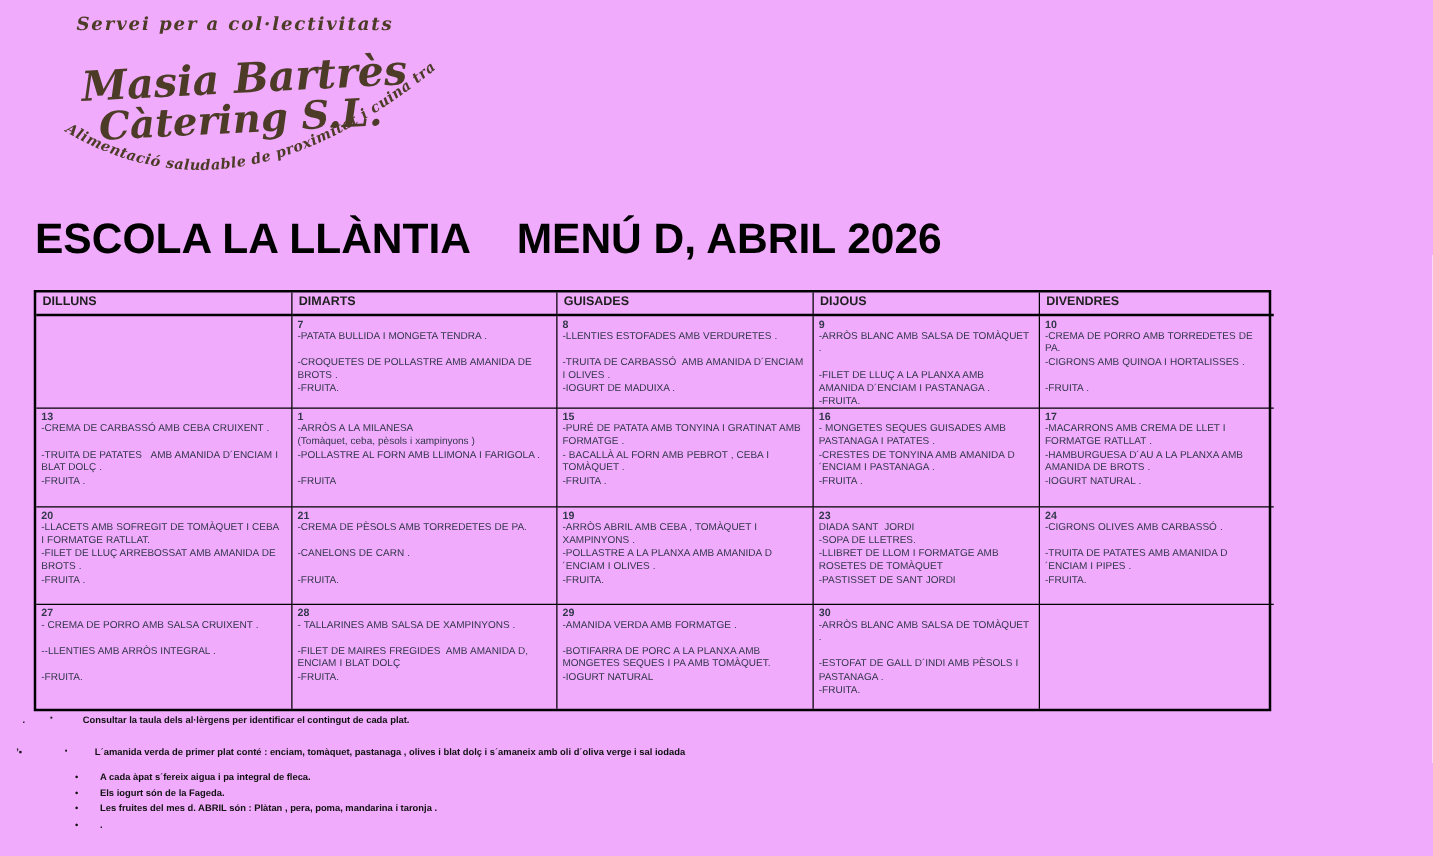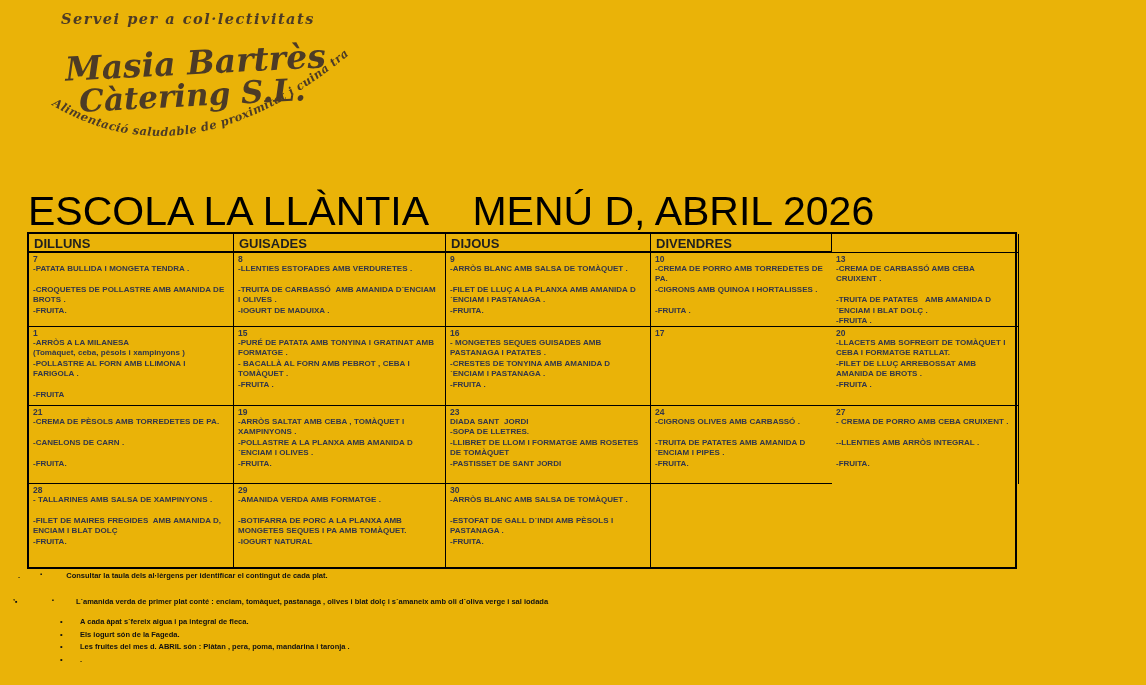--- a/index.html
+++ b/index.html
@@ -1,49 +1,49 @@
 <!DOCTYPE html>
 <html><head>
 <meta charset="utf-8">
 <style>
   html,body{margin:0;padding:0;background:#ffffff;}
   #page{
-    position:relative;width:1146px;height:685px;background:#eab308;overflow:hidden;
+    position:relative;width:1146px;height:685px;background:#f0abfc;overflow:hidden;
     font-family:"Liberation Sans",sans-serif;color:#1a1a1a;
   }
   
   #logo{position:absolute;left:28px;top:2px;width:336px;height:162px;}
   
   #title{
-    position:absolute;left:28px;top:188px;font-size:41px;font-weight:400;
+    position:absolute;left:28px;top:172px;font-size:34px;font-weight:700;
     letter-spacing:0px;color:#000;white-space:pre;font-family:"Liberation Sans",sans-serif;
   }
   
   #menu-table{
     position:absolute;left:27px;top:232px;width:990px;
     display:grid;
     grid-template-columns:205px 212px 205px 181px 187px;
     grid-template-rows:19px 74px 79px 78px 83px;
     border:2px solid #000;box-sizing:border-box;
   }
   .hcell{
     border-right:1px solid #000;border-bottom:2px solid #000;
-    font-size:13px;font-weight:700;color:#1f1f1f;
+    font-size:10px;font-weight:700;color:#1f1f1f;
     padding:2px 4px 0 5px;box-sizing:border-box;overflow:hidden;
   }
   .cell{
     border-right:1px solid #000;border-bottom:1px solid #000;
     padding:1px 7px 1px 4px;box-sizing:border-box;overflow:hidden;
     color:#32364a;
   }
   .hcell:nth-child(5n), .cell.lastcol{border-right:none;}
   .cell.lastrow{border-bottom:none;}
   .daynum{font-size:8.5px;font-weight:700;line-height:10px;}
   .daytext{
-    font-size:8px;font-weight:700;line-height:10.4px;
+    font-size:8px;font-weight:400;line-height:10.4px;
     white-space:pre-wrap;word-spacing:0.2px;
   }
   
   .noteline{position:absolute;font-size:7.5px;font-weight:700;color:#111;}
   .sq{font-size:6px;vertical-align:2px;}
   #note1{left:18px;top:571px;}
   #note1 .mark{margin-right:20px;}
   #note1 .txt{margin-left:24px;}
   #note2{left:13px;top:597px;}
   #note2 .mark{margin-right:34px;}
@@ -66,20 +66,21 @@
       <text font-size="11.5" letter-spacing="0.4">
         <textPath href="#arcpath" startOffset="2">Alimentació saludable de proximitat i cuina tradicional</textPath>
       </text>
     </g>
   </svg>
 
   <div id="title">ESCOLA LA LLÀNTIA    MENÚ D, ABRIL 2026</div>
 
   <div id="menu-table">
       <div class="hcell">DILLUNS</div>
+      <div class="hcell">DIMARTS</div>
       <div class="hcell">GUISADES</div>
       <div class="hcell">DIJOUS</div>
       <div class="hcell">DIVENDRES</div>
       <div class="cell">
         <div class="daynum"></div>
         <div class="daytext"></div>
       </div>
       <div class="cell">
         <div class="daynum">7</div>
         <div class="daytext">-PATATA BULLIDA I MONGETA TENDRA .
@@ -130,58 +131,61 @@
 -FRUITA .</div>
       </div>
       <div class="cell">
         <div class="daynum">16</div>
         <div class="daytext">- MONGETES SEQUES GUISADES AMB PASTANAGA I PATATES .
 -CRESTES DE TONYINA AMB AMANIDA D´ENCIAM I PASTANAGA .
 -FRUITA .</div>
       </div>
       <div class="cell lastcol">
         <div class="daynum">17</div>
+        <div class="daytext">-MACARRONS AMB CREMA DE LLET I FORMATGE RATLLAT .
+-HAMBURGUESA D´AU A LA PLANXA AMB AMANIDA DE BROTS .
+-IOGURT NATURAL .</div>
       </div>
       <div class="cell">
         <div class="daynum">20</div>
         <div class="daytext">-LLACETS AMB SOFREGIT DE TOMÀQUET I CEBA I FORMATGE RATLLAT.
 -FILET DE LLUÇ ARREBOSSAT AMB AMANIDA DE BROTS .
 -FRUITA .</div>
       </div>
       <div class="cell">
         <div class="daynum">21</div>
         <div class="daytext">-CREMA DE PÈSOLS AMB TORREDETES DE PA.
 
 -CANELONS DE CARN .
 
 -FRUITA.</div>
       </div>
       <div class="cell">
         <div class="daynum">19</div>
-        <div class="daytext">-ARRÒS SALTAT AMB CEBA , TOMÀQUET I XAMPINYONS .
+        <div class="daytext">-ARRÒS ABRIL AMB CEBA , TOMÀQUET I XAMPINYONS .
 -POLLASTRE A LA PLANXA AMB AMANIDA D´ENCIAM I OLIVES .
 -FRUITA.</div>
       </div>
       <div class="cell">
         <div class="daynum">23</div>
         <div class="daytext">DIADA SANT  JORDI
 -SOPA DE LLETRES.
 -LLIBRET DE LLOM I FORMATGE AMB ROSETES DE TOMÀQUET
 -PASTISSET DE SANT JORDI</div>
       </div>
       <div class="cell lastcol">
         <div class="daynum">24</div>
         <div class="daytext">-CIGRONS OLIVES AMB CARBASSÓ .
 
 -TRUITA DE PATATES AMB AMANIDA D´ENCIAM I PIPES .
 -FRUITA.</div>
       </div>
       <div class="cell lastrow">
         <div class="daynum">27</div>
-        <div class="daytext">- CREMA DE PORRO AMB CEBA CRUIXENT .
+        <div class="daytext">- CREMA DE PORRO AMB SALSA CRUIXENT .
 
 --LLENTIES AMB ARRÒS INTEGRAL .
 
 -FRUITA.</div>
       </div>
       <div class="cell lastrow">
         <div class="daynum">28</div>
         <div class="daytext">- TALLARINES AMB SALSA DE XAMPINYONS .
 
 -FILET DE MAIRES FREGIDES  AMB AMANIDA D, ENCIAM I BLAT DOLÇ

